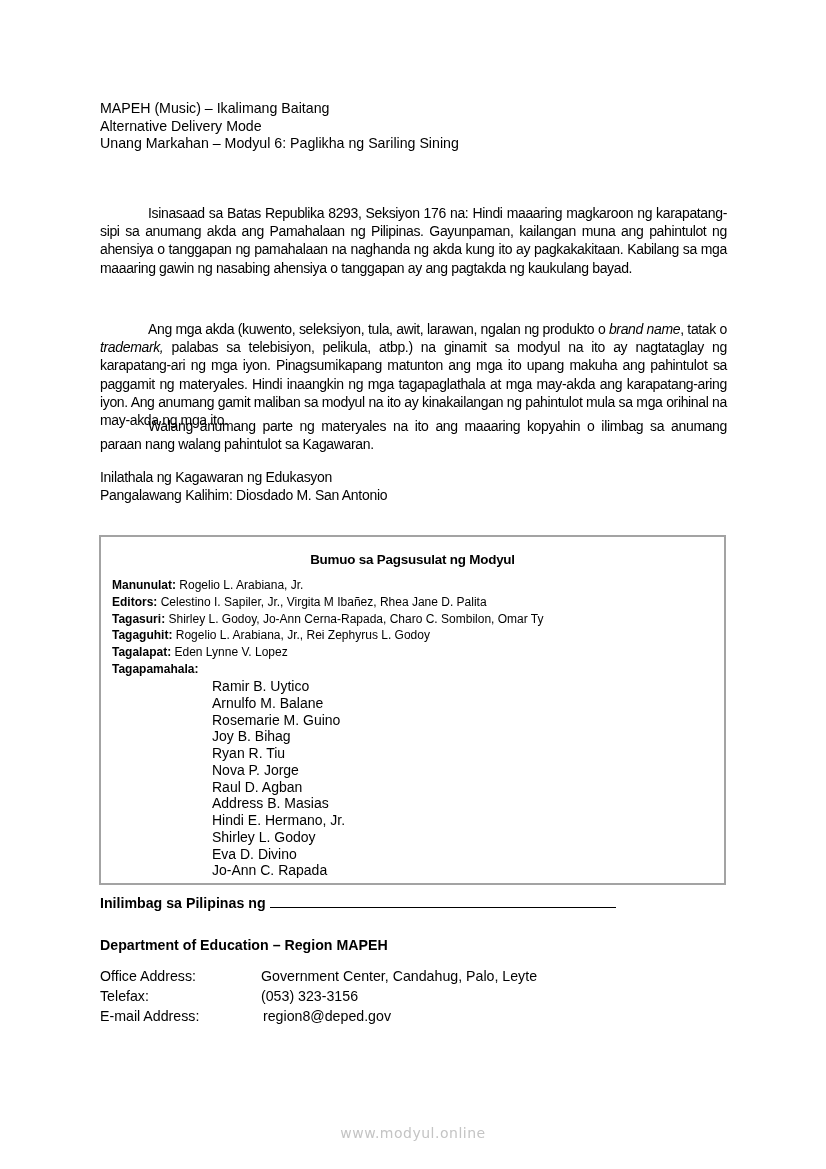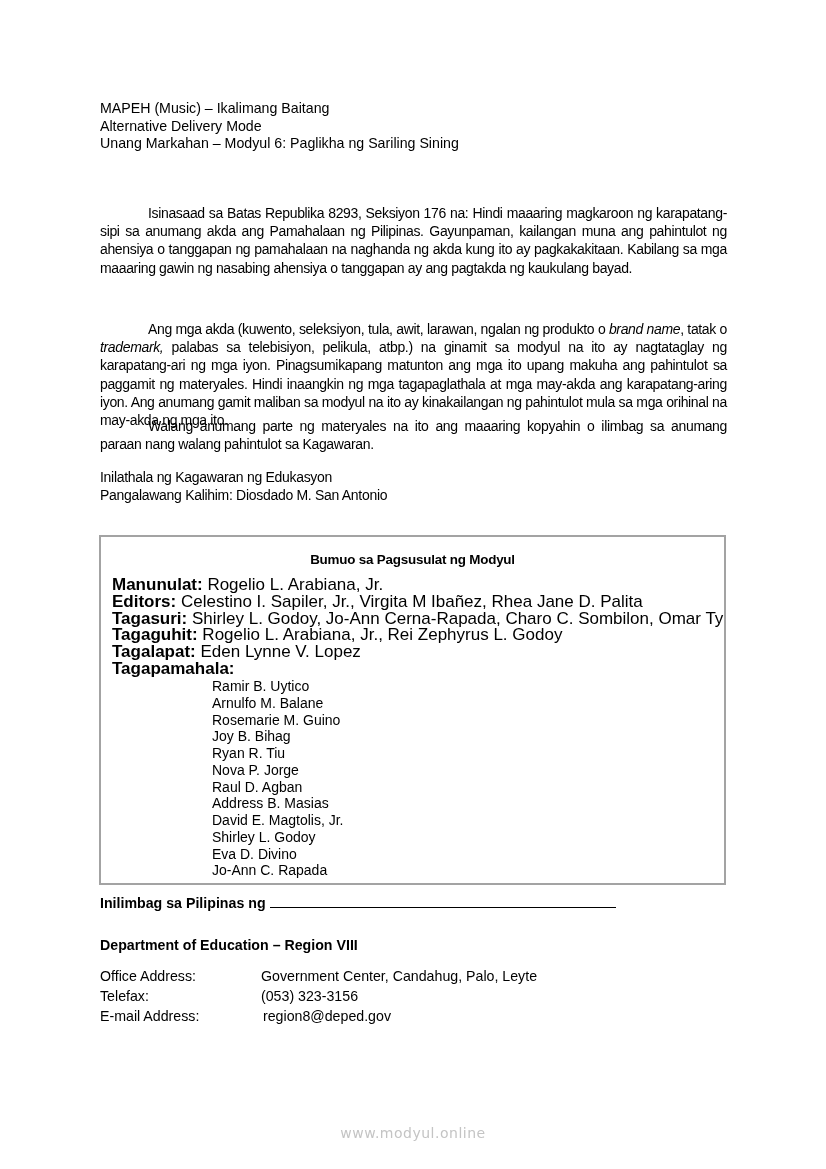--- a/index.html
+++ b/index.html
@@ -26,21 +26,21 @@
   .publisher { position: absolute; left: 100px; top: 469px; font-size: 14px; line-height: 17.8px; letter-spacing: -0.3px; }
 
   .credits-box {
     position: absolute; left: 99px; top: 535px; width: 623px; height: 346px;
     border: 2px solid #a3a3a3;
   }
   .credits-title {
     position: absolute; left: 0; right: 0; top: 15px; text-align: center;
     font-weight: bold; font-size: 13.4px; letter-spacing: -0.2px;
   }
-  .credit-lines { position: absolute; left: 11px; top: 40px; font-size: 17px; line-height: 16.8px; }
+  .credit-lines { position: absolute; left: 11px; top: 40px; font-size: 12px; line-height: 16.8px; }
   .credit-lines b { font-weight: bold; }
   .managers { position: absolute; left: 111px; top: 141px; font-size: 14px; line-height: 16.75px; }
 
   .printed { position: absolute; left: 100px; top: 893px; font-size: 14.2px; font-weight: bold; }
   .printed .blank { display: inline-block; width: 346px; border-bottom: 1px solid #000; height: 14px; vertical-align: baseline; margin-left: 4px; }
 
   .region { position: absolute; left: 100px; top: 937px; font-size: 14.2px; font-weight: bold; }
 
   .contact { position: absolute; left: 100px; top: 966px; font-size: 14.2px; line-height: 20px; }
   .contact .row { display: flex; gap: 8px; }
@@ -85,30 +85,30 @@
     </div>
     <div class="managers">
       <div>Ramir B. Uytico</div>
       <div>Arnulfo M. Balane</div>
       <div>Rosemarie M. Guino</div>
       <div>Joy B. Bihag</div>
       <div>Ryan R. Tiu</div>
       <div>Nova P. Jorge</div>
       <div>Raul D. Agban</div>
       <div>Address B. Masias</div>
-      <div>David E. Magtolis, Jr.</div>
+      <div>Hindi E. Hermano, Jr.</div>
       <div>Shirley L. Godoy</div>
       <div>Eva D. Divino</div>
       <div>Jo-Ann C. Rapada</div>
     </div>
   </div>
 
   <div class="printed"><span>Inilimbag sa Pilipinas ng</span><span class="blank"></span></div>
 
-  <div class="region">Department of Education – Region VIII</div>
+  <div class="region">Department of Education – Region MAPEH</div>
 
   <div class="contact">
     <div class="row">
         <span class="lbl">Office Address:</span>
         <span>Government Center, Candahug, Palo, Leyte</span>
       </div>
     <div class="row">
         <span class="lbl">Telefax:</span>
         <span>(053) 323-3156</span>
       </div>

